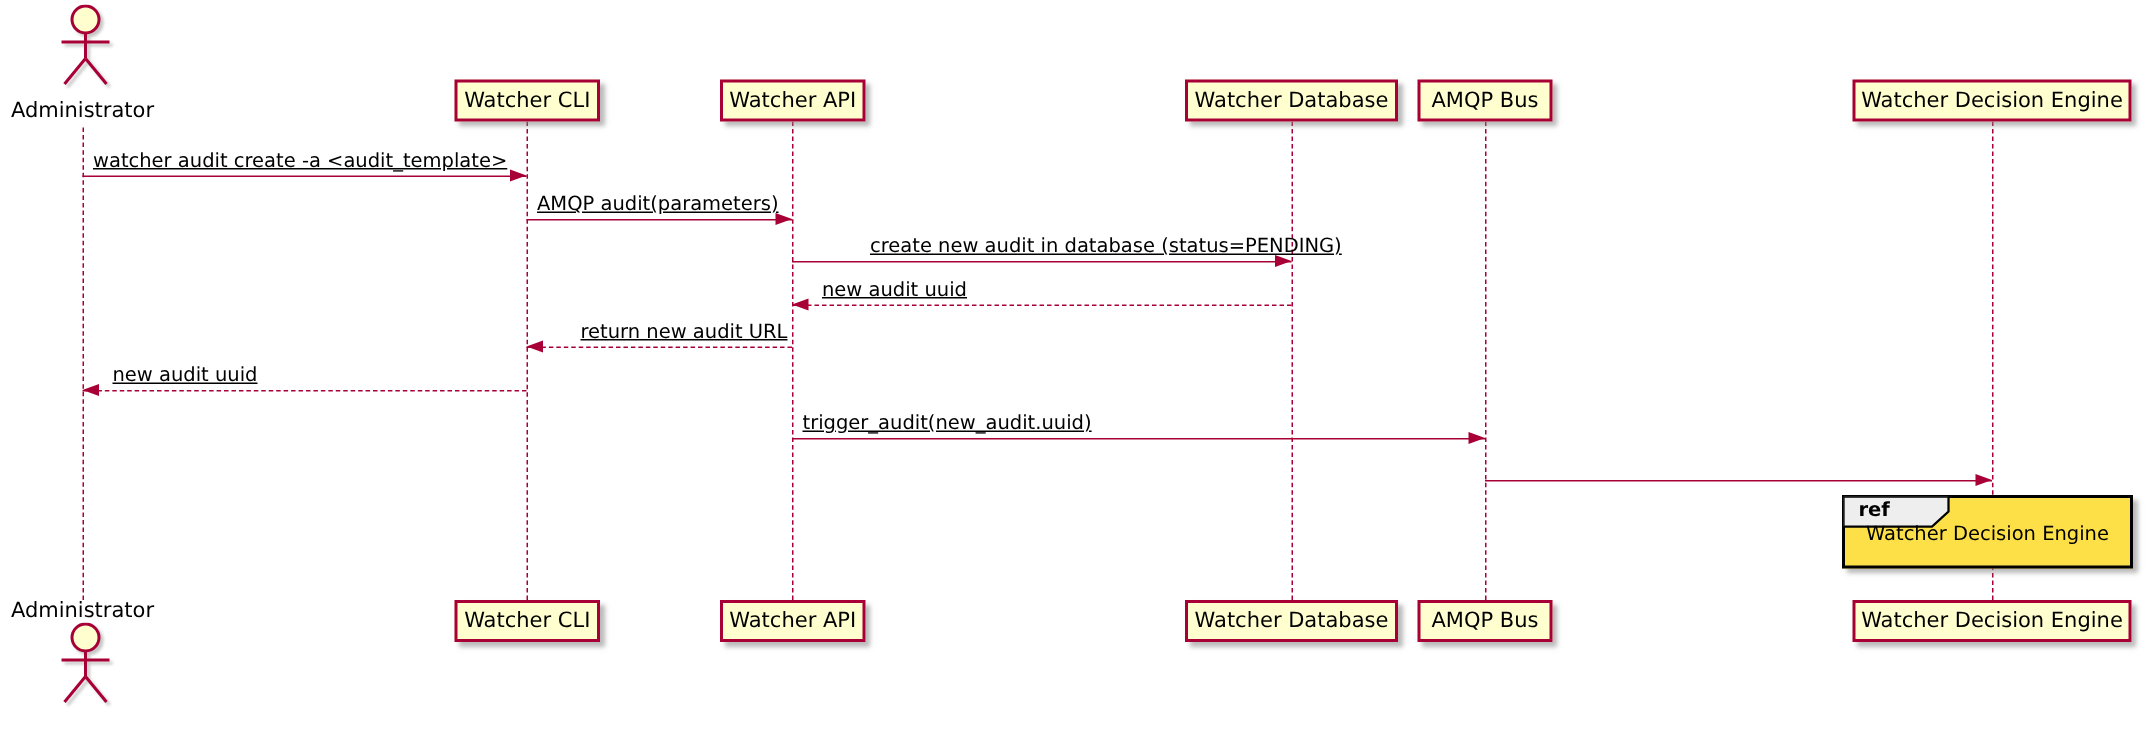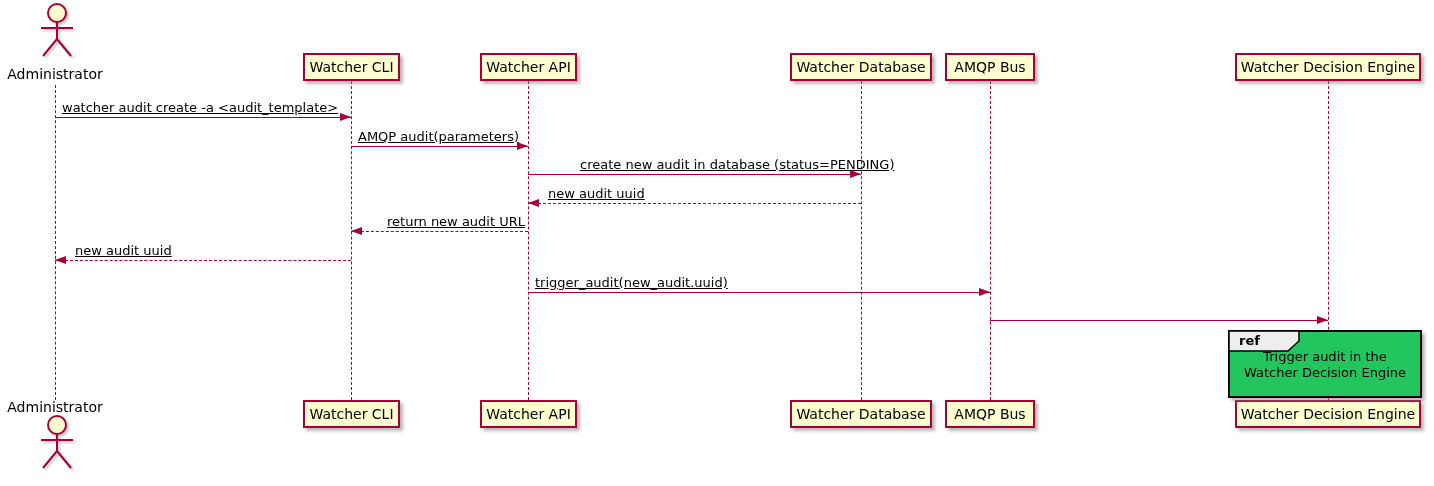--- a/index.html
+++ b/index.html
@@ -23,22 +23,22 @@
   
   .msg-label { position:absolute; font-size:13px; line-height:15px; white-space:nowrap; z-index:1;text-decoration:underline; }
   .arrow { position:absolute; height:0; z-index:1; }
   .arrow.solid  { border-top:1px solid #A80036; }
   .arrow.dashed { border-top:1px dashed #A80036; }
   .head { position:absolute; width:0; height:0; z-index:1; }
   .head.right { border-left:11px solid #A80036; border-top:4px solid transparent; border-bottom:4px solid transparent; }
   .head.left  { border-right:11px solid #A80036; border-top:4px solid transparent; border-bottom:4px solid transparent; }
   
   .ref-frame {
-    position:absolute; left:1228px; top:330px; width:194px; height:68px;
-    background:#22c55e; border:2px solid #000; box-sizing:border-box; z-index:3;
+    position:absolute; left:1228px; top:330px; width:194px; height:49px;
+    background:#fde047; border:2px solid #000; box-sizing:border-box; z-index:3;
     box-shadow:3px 3px 3px rgba(130,130,130,0.55);
   }
   .ref-header { position:absolute; left:-1px; top:-1px; }
   .ref-keyword { position:absolute; left:9px; top:1px; font-size:13px; font-weight:bold; z-index:4; }
   .ref-body { position:absolute; left:0; right:0; top:17px; text-align:center; font-size:13px; line-height:16px; }
 </style>
 </head>
 <body>
 
 <div class="canvas">
@@ -110,18 +110,17 @@
 
   <div class="arrow solid" style="left:990px; top:320px; width:338px;"></div>
   <div class="head right" style="left:1317px; top:316px;"></div>
 
   <div class="ref-frame">
     <svg class="ref-header" width="74" height="21" viewBox="0 0 74 21">
       <polygon points="0,0 70,0 70,10 59,20 0,20" fill="#EEEEEE" stroke="#000000" stroke-width="1.5"></polygon>
     </svg>
     <div class="ref-keyword">ref</div>
     <div class="ref-body">
-      <div>Trigger audit in the</div>
       <div>Watcher Decision Engine</div>
     </div>
   </div>
 
 </div>
 
 </body></html>

